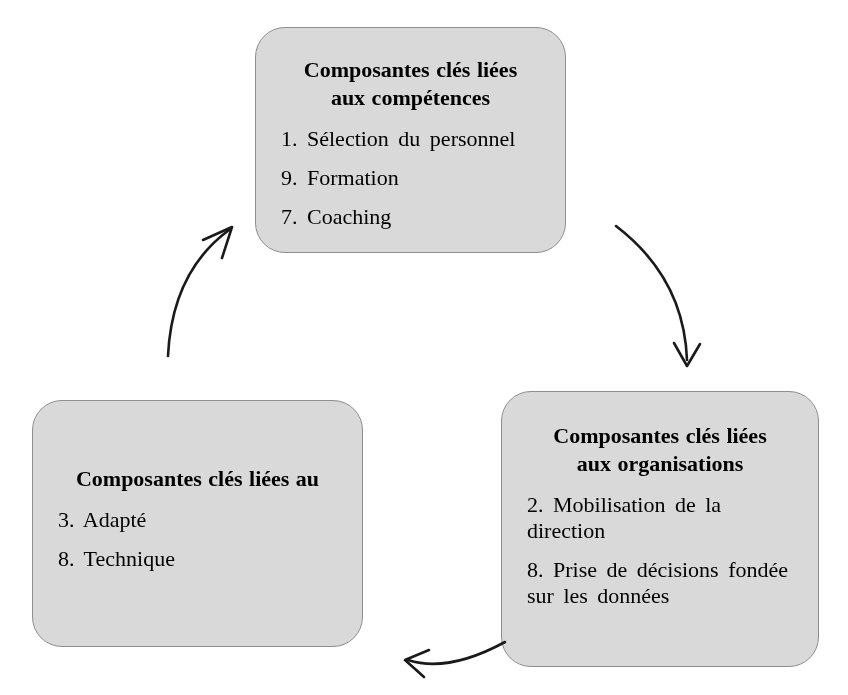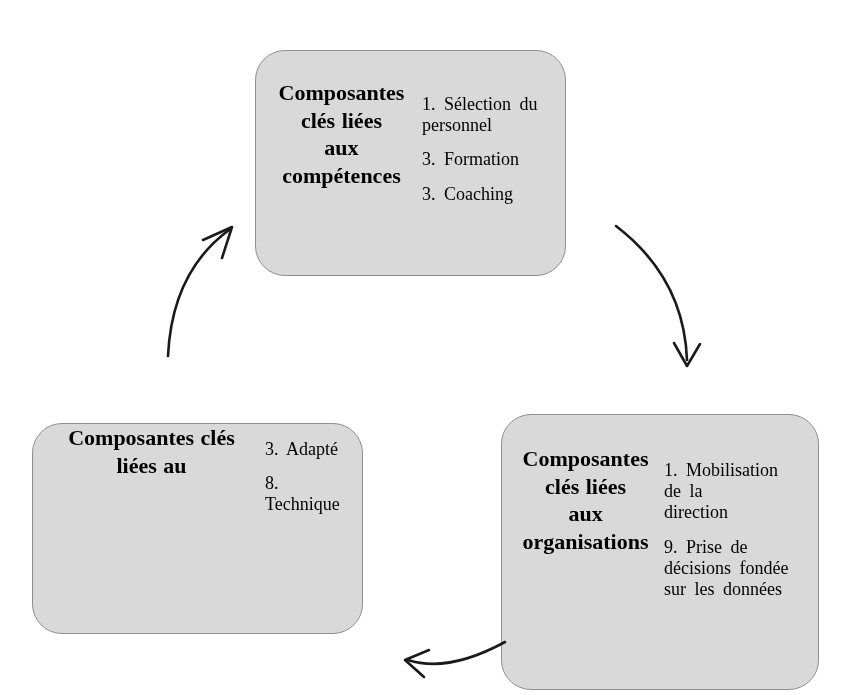--- a/index.html
+++ b/index.html
@@ -21,38 +21,37 @@
     width:848px;height:695px;
     overflow:hidden;
   }
   .box{
     position:absolute;
     box-sizing:border-box;
     background:var(--box-fill);
     border:1.5px solid var(--box-border);
     border-radius:30px;
     display:flex;
-    flex-direction:row;
+    flex-direction:column;
     padding:28px 15px 10px 15px;
-    margin-top:23px;
   }
   .box-top{left:255px;top:27px;width:311px;height:226px;}
   .box-right{left:501px;top:391px;width:318px;height:276px;padding-top:30px;}
-  .box-left{left:32px;top:400px;width:331px;height:211px;justify-content:center;padding-top:0;}
+  .box-left{left:32px;top:400px;width:331px;height:247px;justify-content:center;padding-top:0;}
   .box-title{
     font-weight:bold;
     font-size:22px;
     line-height:1.25;
     text-align:center;
     word-spacing:1px;
   }
   .title-line{display:block;}
   .box-list{margin:2px 0 0 0;padding:0 0 0 10px;}
   .box-item{
-    font-size:18px;
+    font-size:22px;
     line-height:1.18;
     margin-top:13px;
     word-spacing:4px;
     white-space:pre-line;
   }
   .arrows{
     position:absolute;
     left:0;top:0;
     width:848px;height:695px;
     pointer-events:none;
@@ -70,34 +69,34 @@
 
 <div class="canvas">
 
   <div class="box box-top">
     <div class="box-title">
       <span class="title-line">Composantes clés liées</span>
       <span class="title-line">aux compétences</span>
     </div>
     <div class="box-list">
       <div class="box-item">1. Sélection du personnel</div>
-      <div class="box-item">3. Formation</div>
-      <div class="box-item">3. Coaching</div>
+      <div class="box-item">9. Formation</div>
+      <div class="box-item">7. Coaching</div>
     </div>
   </div>
 
   <div class="box box-right">
     <div class="box-title">
       <span class="title-line">Composantes clés liées</span>
       <span class="title-line">aux organisations</span>
     </div>
     <div class="box-list">
-      <div class="box-item">1. Mobilisation de la
+      <div class="box-item">2. Mobilisation de la
 direction</div>
-      <div class="box-item">9. Prise de décisions fondée
+      <div class="box-item">8. Prise de décisions fondée
 sur les données</div>
     </div>
   </div>
 
   <div class="box box-left">
     <div class="box-title">
       <span class="title-line">Composantes clés liées au</span>
     </div>
     <div class="box-list">
       <div class="box-item">3. Adapté</div>

